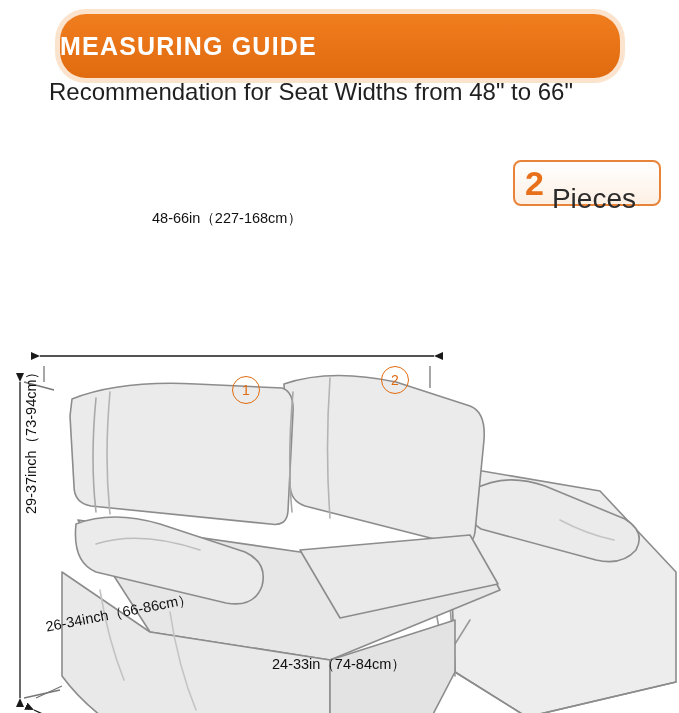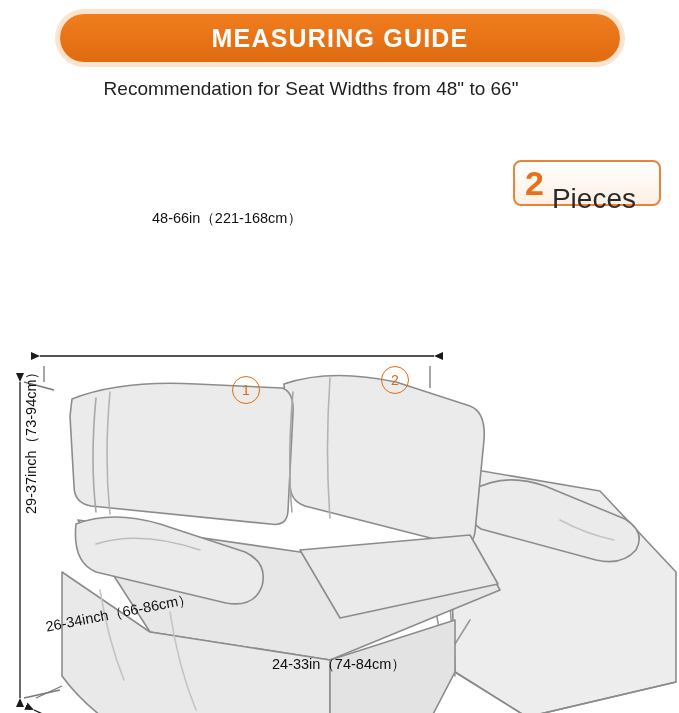--- a/index.html
+++ b/index.html
@@ -20,42 +20,42 @@
     width: 679px;
     height: 713px;
   }
 
   
   .banner {
     position: absolute;
     left: 60px;
     top: 14px;
     width: 560px;
-    height: 48px;
+    height: 64px;
     border-radius: 26px;
     background: linear-gradient(180deg, #f07d1e 0%, #e06b10 100%);
     box-shadow: 0 0 0 5px #fbe3cd;
     display: flex;
     align-items: center;
-    justify-content: center;
+    justify-content: flex-start;
   }
   .banner-title {
     color: #ffffff;
     font-size: 25px;
     font-weight: bold;
     letter-spacing: 1.2px;
   }
 
   .subtitle {
     position: absolute;
     left: 0;
     top: 78px;
     width: 622px;
     text-align: center;
-    font-size: 19px;
+    font-size: 24px;
     color: #1f1f1f;
   }
 
   
   .pieces-badge {
     position: absolute;
     right: 18px;
     top: 160px;
     height: 46px;
     min-width: 148px;
@@ -217,21 +217,21 @@
         <line x1="34" y1="590" x2="212" y2="672" marker-start="url(#arrL)" marker-end="url(#arrR)"></line>
         <line x1="36" y1="578" x2="62" y2="566" stroke="#777"></line>
 
         <line x1="238" y1="682" x2="452" y2="682" marker-start="url(#arrL)" marker-end="url(#arrR)"></line>
         <line x1="240" y1="672" x2="240" y2="692" stroke="#777"></line>
         <line x1="450" y1="612" x2="450" y2="692" stroke="#777"></line>
       </g>
     </svg>
   </div>
 
-  <div class="dim dim-top">48-66in（221-168cm）</div>
+  <div class="dim dim-top">48-66in（227-168cm）</div>
   <div class="dim dim-left">29-37inch（73-94cm）</div>
   <div class="dim dim-depth">26-34inch（66-86cm）</div>
   <div class="dim dim-bottom">24-33in（74-84cm）</div>
 
   <div class="circle-num c1">1</div>
   <div class="circle-num c2">2</div>
 
 </div>
 
 </body></html>

